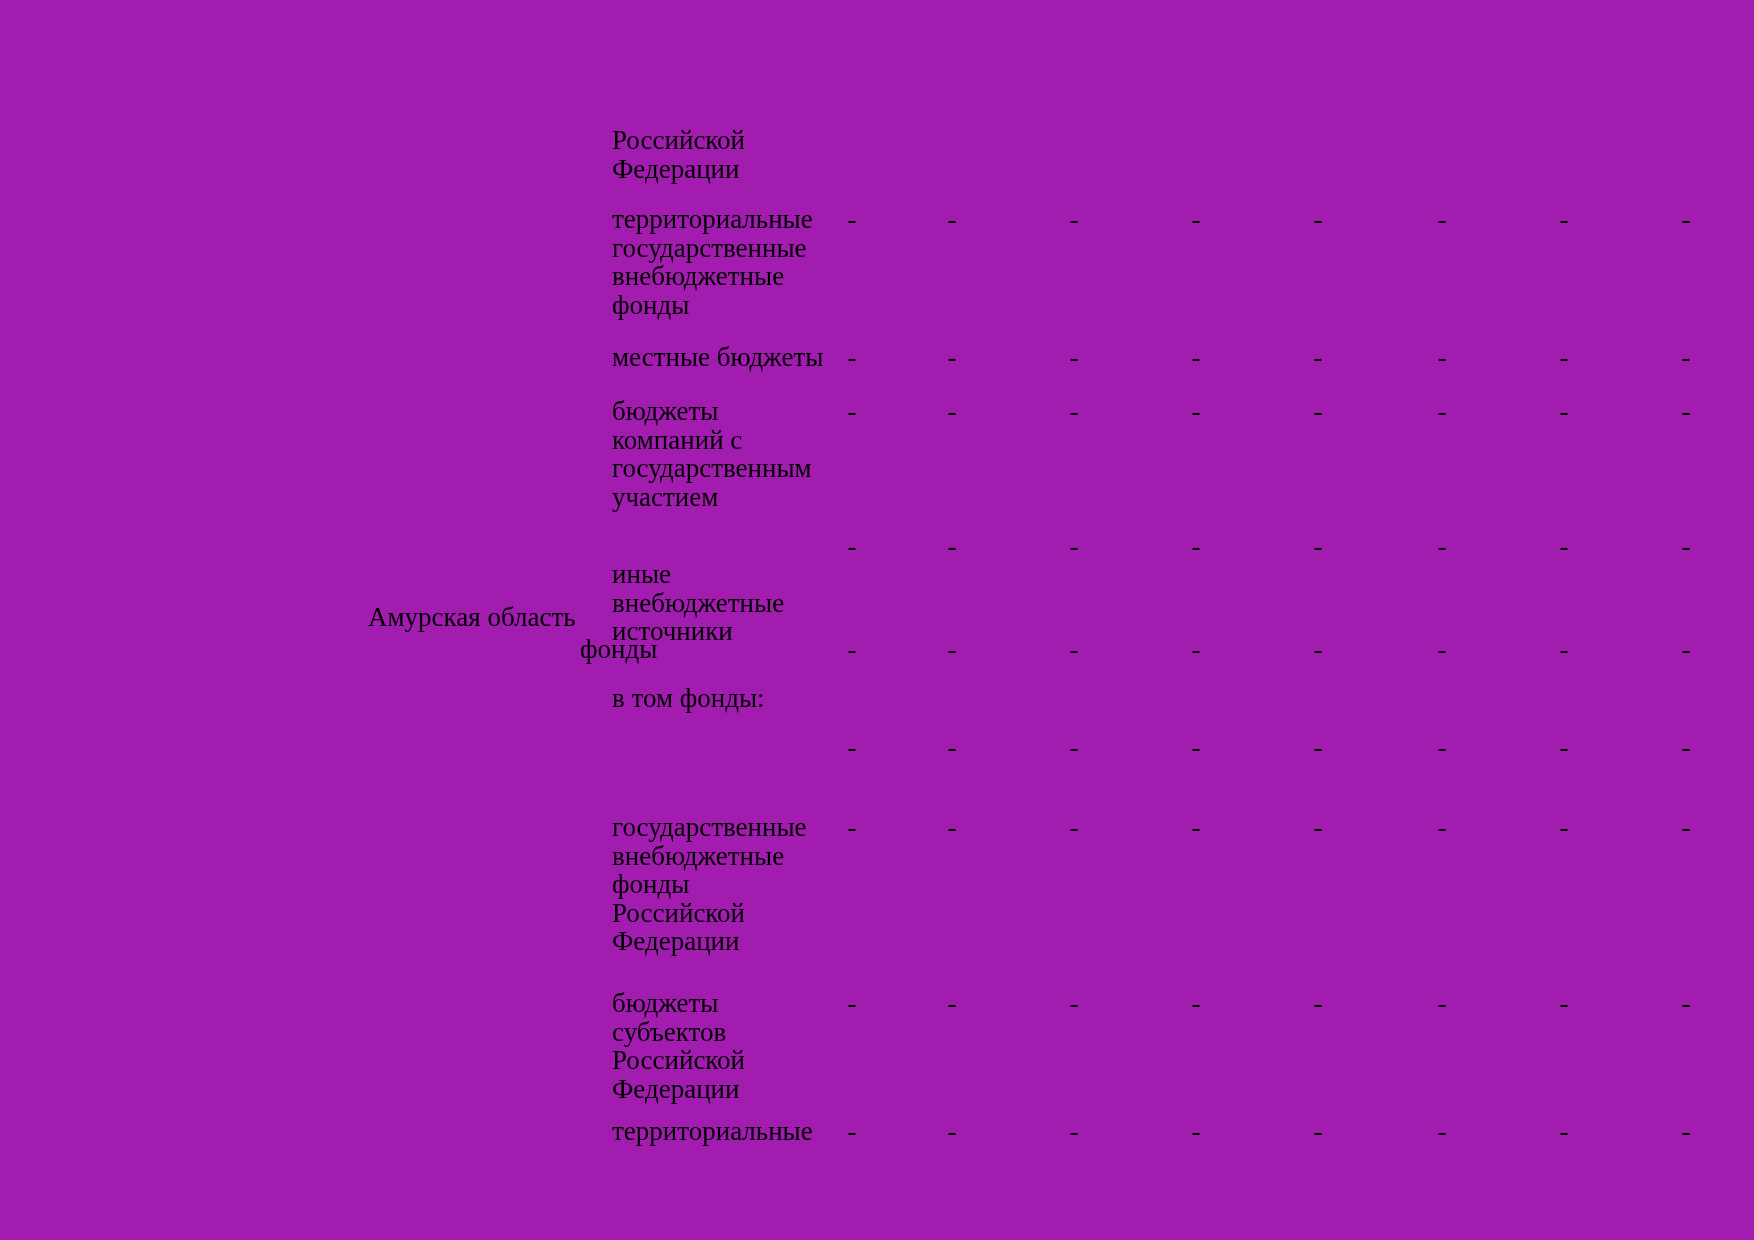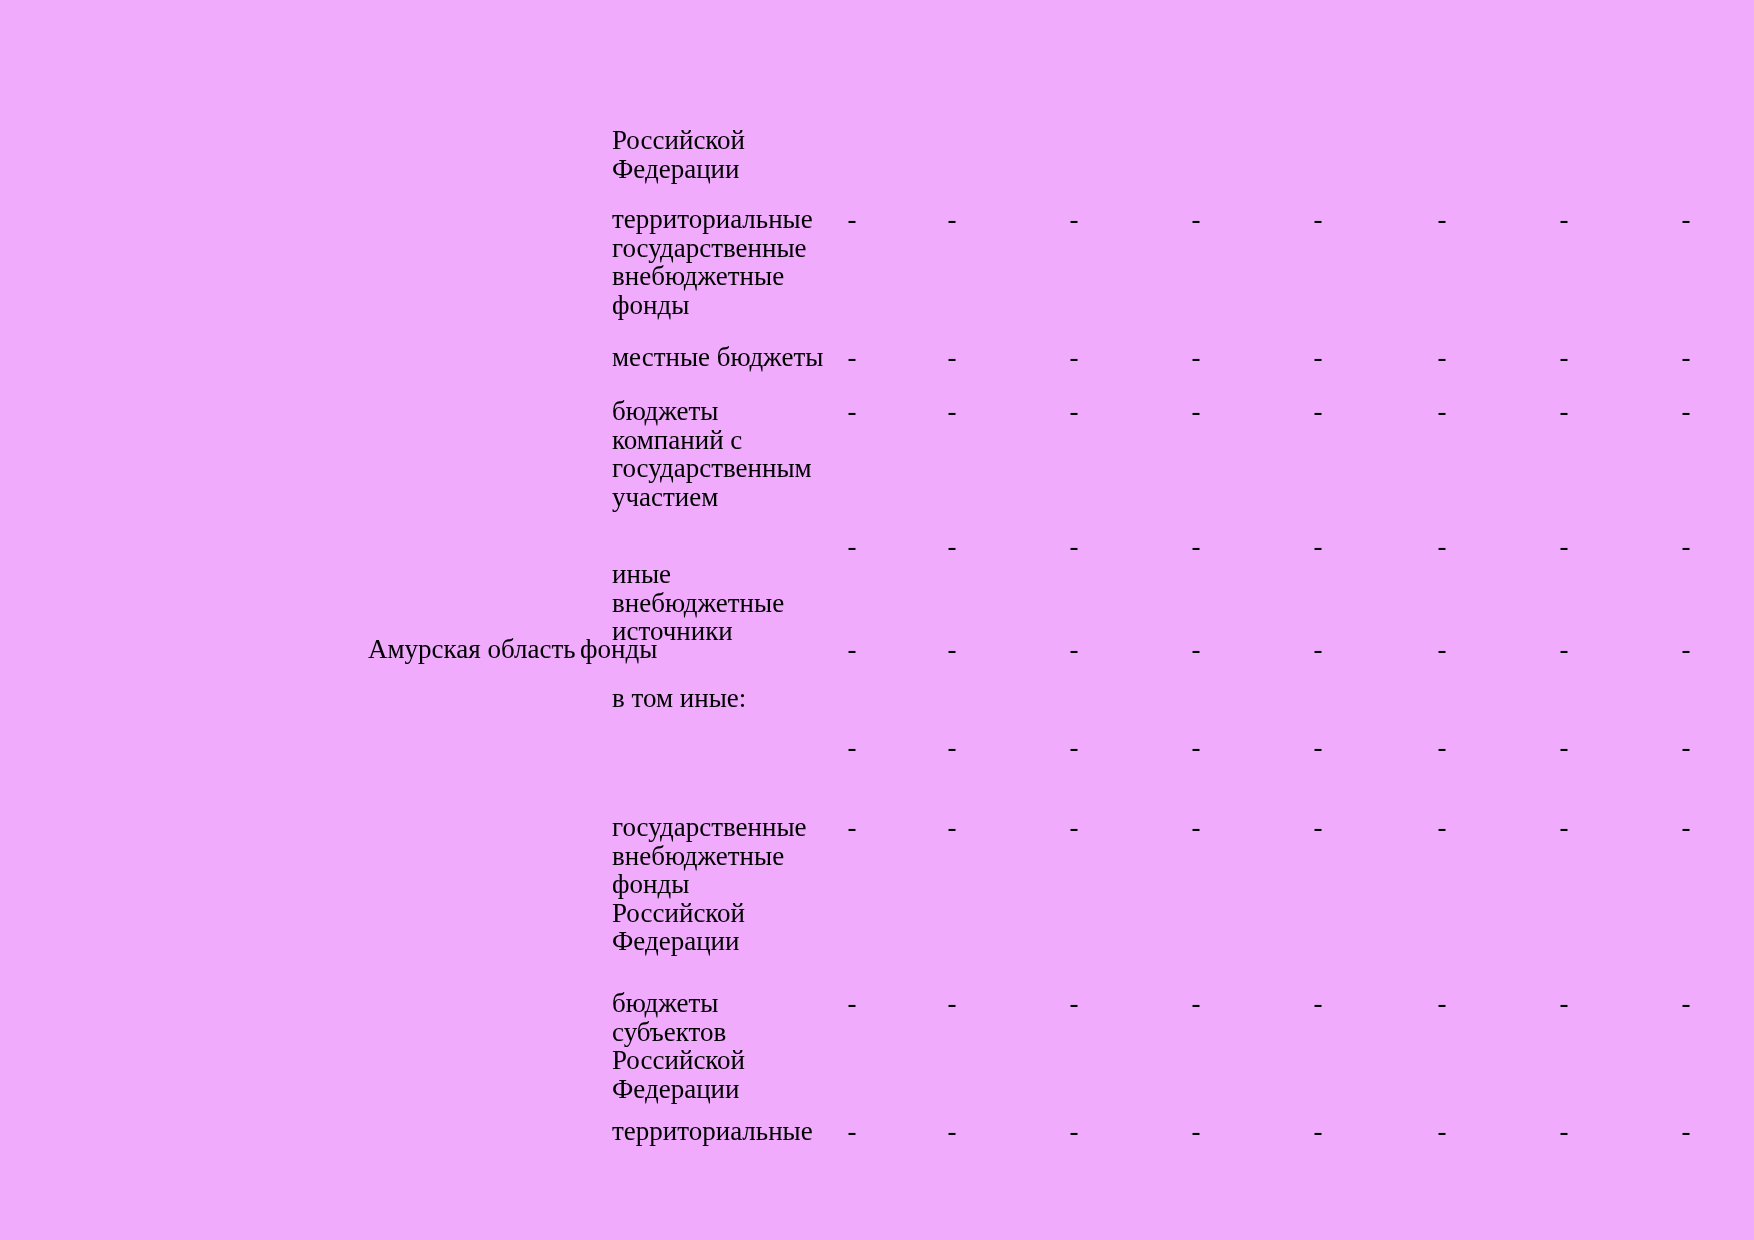--- a/index.html
+++ b/index.html
@@ -4,21 +4,21 @@
 <style>
   html, body {
     margin: 0;
     padding: 0;
     background: #ffffff;
   }
   #page {
     position: relative;
     width: 1754px;
     height: 1240px;
-    background: #f0abfc;
+    background: #a21caf;
     overflow: hidden;
     font-family: "Liberation Serif", "DejaVu Serif", serif;
     font-size: 27px;
     line-height: 28.5px;
     color: #000000;
   }
   .region-cell,
   .source-cell,
   .value-cell {
     position: absolute;
@@ -84,34 +84,34 @@
       <div class="source-line">источники</div>
     </div>
     <div class="value-cell" style="left: 812px; top: 532px; width: 80px;">-</div>
     <div class="value-cell" style="left: 912px; top: 532px; width: 80px;">-</div>
     <div class="value-cell" style="left: 1034px; top: 532px; width: 80px;">-</div>
     <div class="value-cell" style="left: 1156px; top: 532px; width: 80px;">-</div>
     <div class="value-cell" style="left: 1278px; top: 532px; width: 80px;">-</div>
     <div class="value-cell" style="left: 1402px; top: 532px; width: 80px;">-</div>
     <div class="value-cell" style="left: 1524px; top: 532px; width: 80px;">-</div>
     <div class="value-cell" style="left: 1646px; top: 532px; width: 80px;">-</div>
-    <div class="region-cell" style="left: 368px; top: 635px;">Амурская область</div>
+    <div class="region-cell" style="left: 368px; top: 603px;">Амурская область</div>
     <div class="source-cell" style="left: 580px; top: 635px;">
       <div class="source-line">фонды</div>
     </div>
     <div class="value-cell" style="left: 812px; top: 635px; width: 80px;">-</div>
     <div class="value-cell" style="left: 912px; top: 635px; width: 80px;">-</div>
     <div class="value-cell" style="left: 1034px; top: 635px; width: 80px;">-</div>
     <div class="value-cell" style="left: 1156px; top: 635px; width: 80px;">-</div>
     <div class="value-cell" style="left: 1278px; top: 635px; width: 80px;">-</div>
     <div class="value-cell" style="left: 1402px; top: 635px; width: 80px;">-</div>
     <div class="value-cell" style="left: 1524px; top: 635px; width: 80px;">-</div>
     <div class="value-cell" style="left: 1646px; top: 635px; width: 80px;">-</div>
     <div class="source-cell" style="left: 612px; top: 684px;">
-      <div class="source-line">в том иные:</div>
+      <div class="source-line">в том фонды:</div>
     </div>
     <div class="value-cell" style="left: 812px; top: 733px; width: 80px;">-</div>
     <div class="value-cell" style="left: 912px; top: 733px; width: 80px;">-</div>
     <div class="value-cell" style="left: 1034px; top: 733px; width: 80px;">-</div>
     <div class="value-cell" style="left: 1156px; top: 733px; width: 80px;">-</div>
     <div class="value-cell" style="left: 1278px; top: 733px; width: 80px;">-</div>
     <div class="value-cell" style="left: 1402px; top: 733px; width: 80px;">-</div>
     <div class="value-cell" style="left: 1524px; top: 733px; width: 80px;">-</div>
     <div class="value-cell" style="left: 1646px; top: 733px; width: 80px;">-</div>
     <div class="source-cell" style="left: 612px; top: 813px;">

